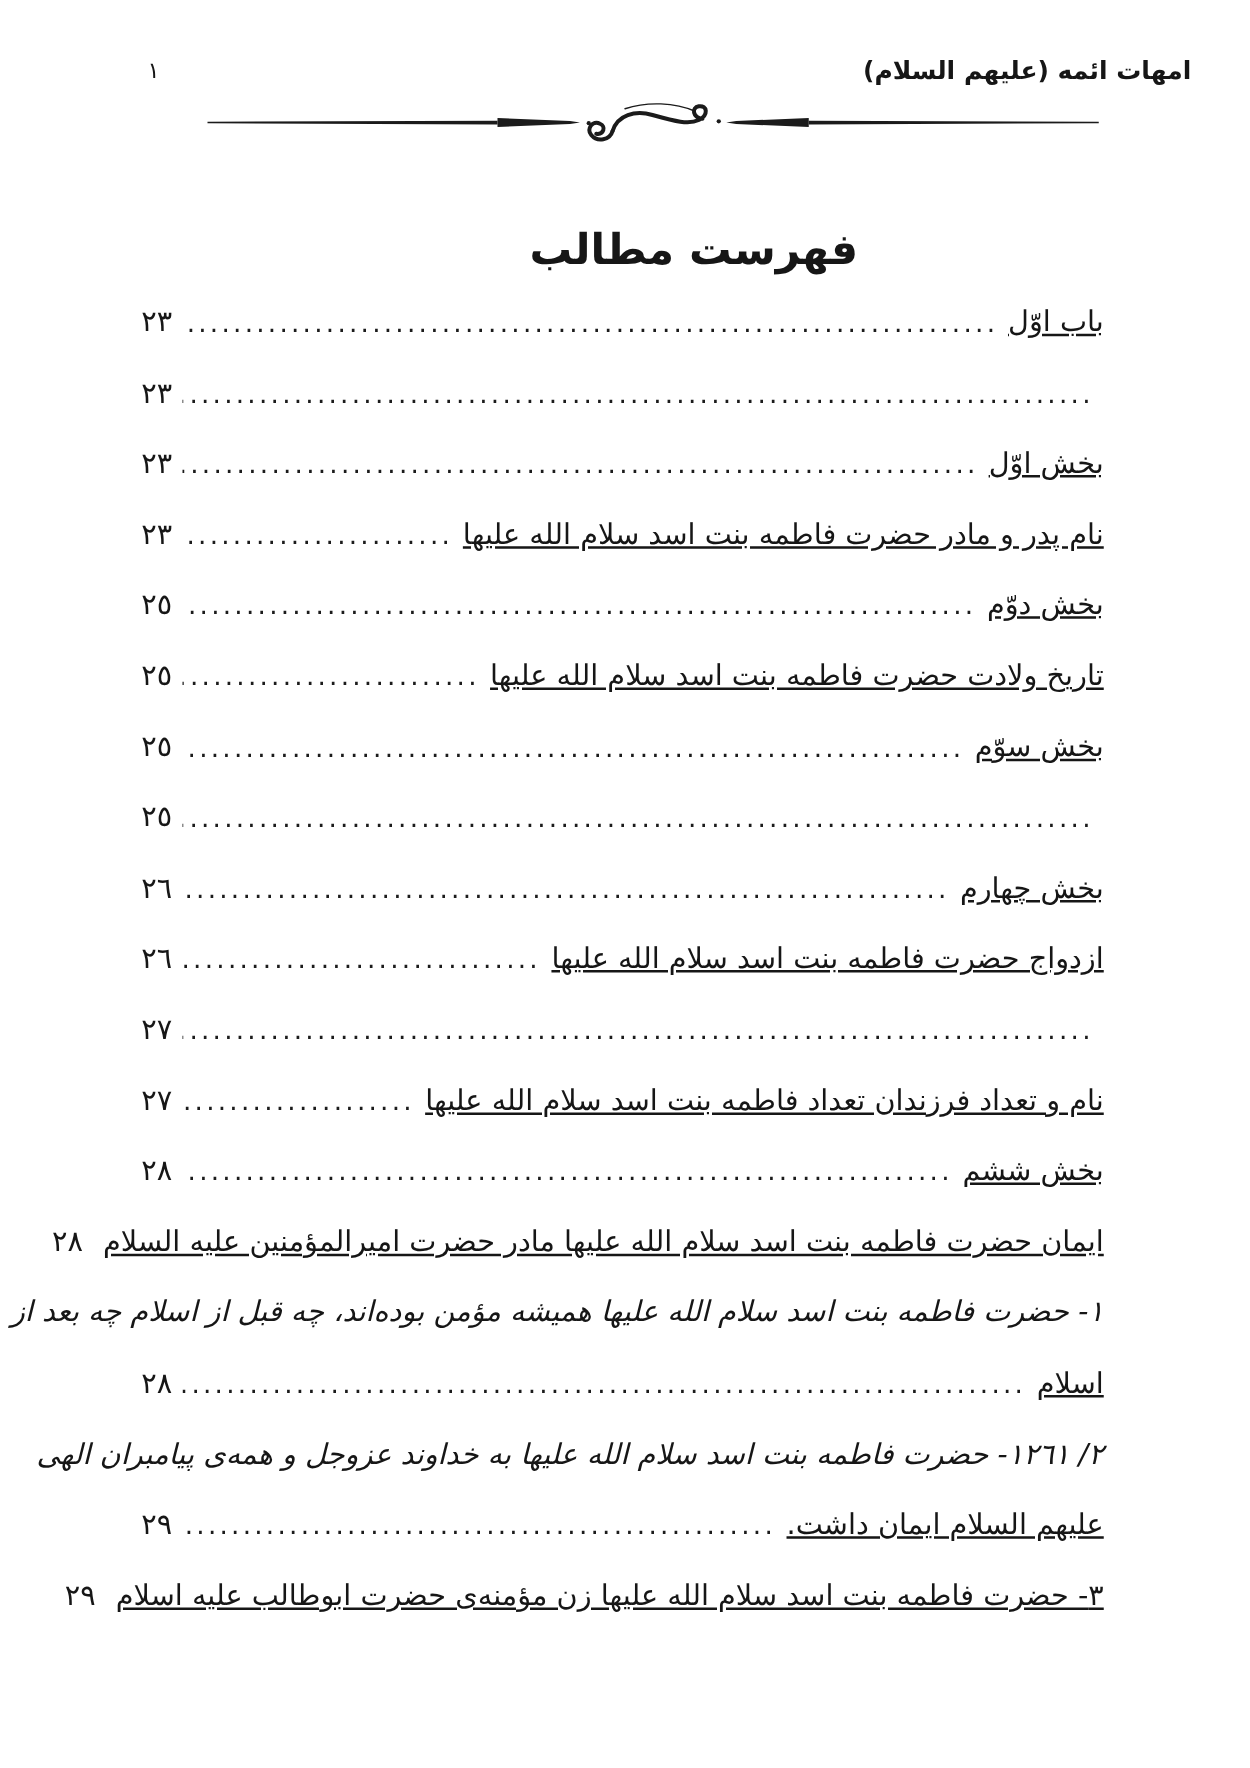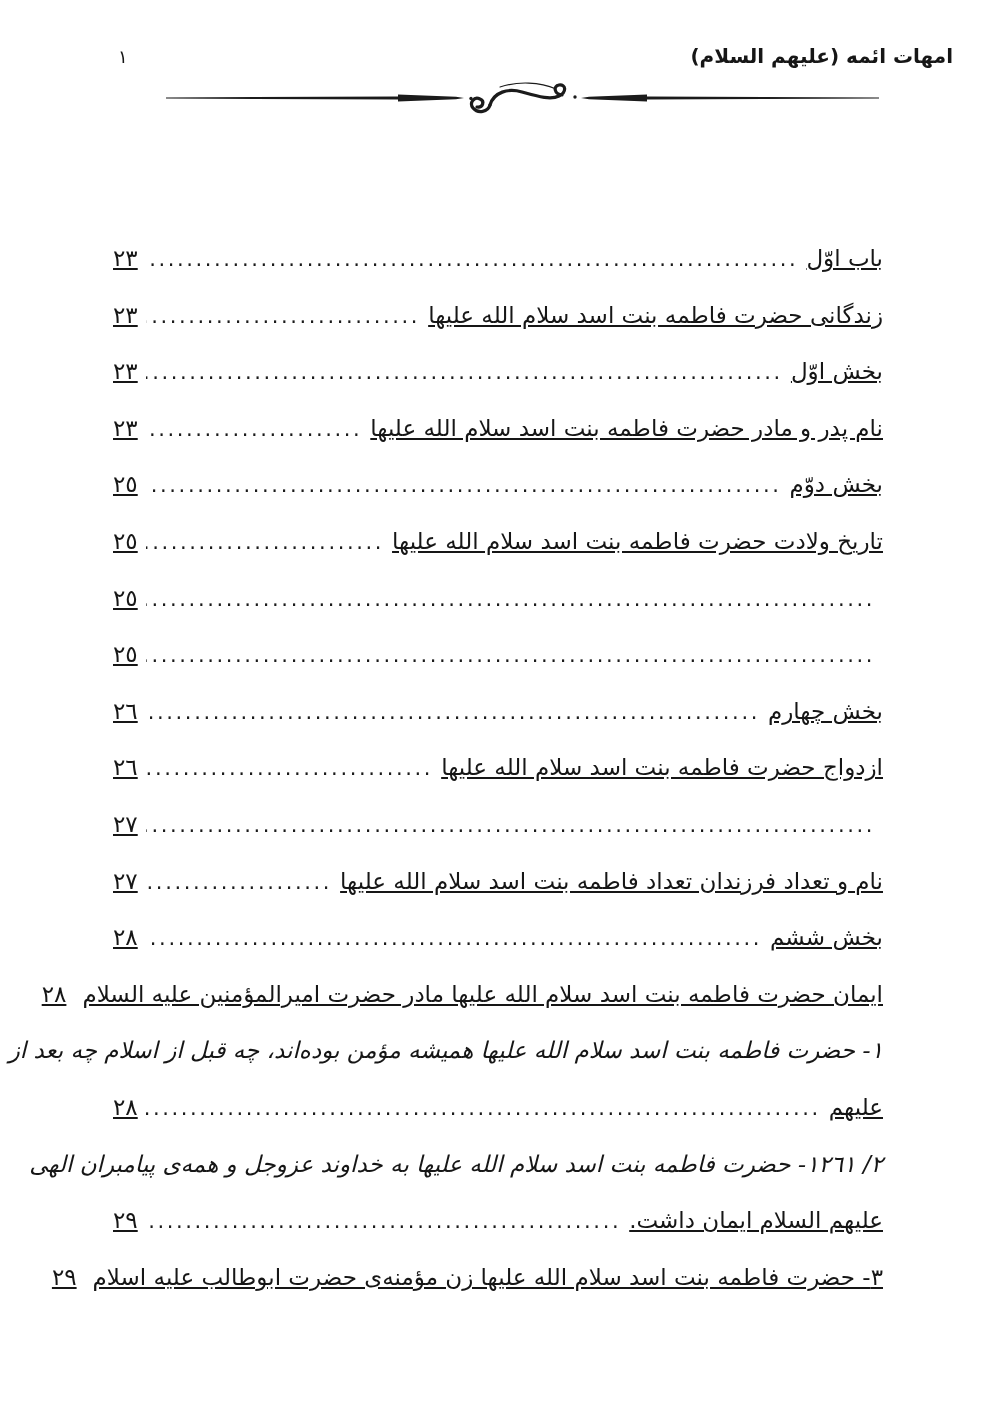--- a/index.html
+++ b/index.html
@@ -36,21 +36,21 @@
   .line { height:56.6px; line-height:56.6px; font-size:23px; white-space:nowrap; }
   .entry { display:flex; align-items:baseline; }
   .label { flex:0 0 auto;text-decoration:underline; }
   .dots {
     flex:1 1 0; overflow:hidden;
     margin:0 8px; letter-spacing:2.6px; font-size:21px; color:#1b1b1b;
   }
   .dots::after {
     content:"........................................................................................................................................................................................................................................";
   }
-  .pg { flex:0 0 auto;text-decoration:underline; }
+  .pg { flex:0 0 auto; }
   .para { text-align:justify; text-align-last:justify;font-style:italic; }
 </style>
 </head>
 <body>
 
 <div class="page">
 
   <div class="page-header">
     <span class="pnum">١</span>
     <span class="btitle">امهات ائمه (علیهم السلام)</span>
@@ -67,31 +67,31 @@
         <path d="M487 14.4 L429 16.8 L421 18 L429 19.2 L487 21.6 Z"></path>
       </g>
       <g fill="none" stroke="#1b1b1b" stroke-linecap="round">
         <path d="M330 25 C334 12 348 8 362 12 C380 17 391 20 399 16 C407 12 406 4 399 5 C393 6 394 14 402 15" stroke-width="3.2"></path>
         <path d="M330 25 C328 32 318 34 313 28 C309 23 314 16 320 19 C325 21 323 28 317 27" stroke-width="3.2"></path>
         <path d="M340 7 C358 1 380 2 396 9" stroke-width="1.1"></path>
       </g>
     </svg>
   </div>
 
+  <h1 class="toc-title">فهرست مطالب</h1>
 
   <div class="toc">
 
     <div class="line entry">
       <span class="label">باب اوّل</span>
       <span class="dots"></span>
       <span class="pg">٢٣</span>
     </div>
 
     <div class="line entry">
-      <span class="label">زندگانی حضرت فاطمه بنت اسد سلام الله علیها</span>
       <span class="dots"></span>
       <span class="pg">٢٣</span>
     </div>
 
     <div class="line entry">
       <span class="label">بخش اوّل</span>
       <span class="dots"></span>
       <span class="pg">٢٣</span>
     </div>
 
@@ -107,20 +107,21 @@
       <span class="pg">٢٥</span>
     </div>
 
     <div class="line entry">
       <span class="label">تاریخ ولادت حضرت فاطمه بنت اسد سلام الله علیها</span>
       <span class="dots"></span>
       <span class="pg">٢٥</span>
     </div>
 
     <div class="line entry">
+      <span class="label">بخش سوّم</span>
       <span class="dots"></span>
       <span class="pg">٢٥</span>
     </div>
 
     <div class="line entry">
       <span class="dots"></span>
       <span class="pg">٢٥</span>
     </div>
 
     <div class="line entry">
@@ -153,21 +154,21 @@
     </div>
 
     <div class="line entry">
       <span class="label">ایمان حضرت فاطمه بنت اسد سلام الله علیها مادر حضرت امیرالمؤمنین علیه السلام</span>
       <span class="dots"></span>
       <span class="pg">٢٨</span>
     </div>
 
     <div class="line para">١- حضرت فاطمه بنت اسد سلام الله علیها همیشه مؤمن بوده‌اند، چه قبل از اسلام چه بعد از</div>
     <div class="line entry">
-      <span class="label">علیهم</span>
+      <span class="label">اسلام</span>
       <span class="dots"></span>
       <span class="pg">٢٨</span>
     </div>
 
     <div class="line para">٢/ ١٢٦١- حضرت فاطمه بنت اسد سلام الله علیها به خداوند عزوجل و همه‌ی پیامبران الهی</div>
     <div class="line entry">
       <span class="label">علیهم السلام ایمان داشت.</span>
       <span class="dots"></span>
       <span class="pg">٢٩</span>
     </div>

